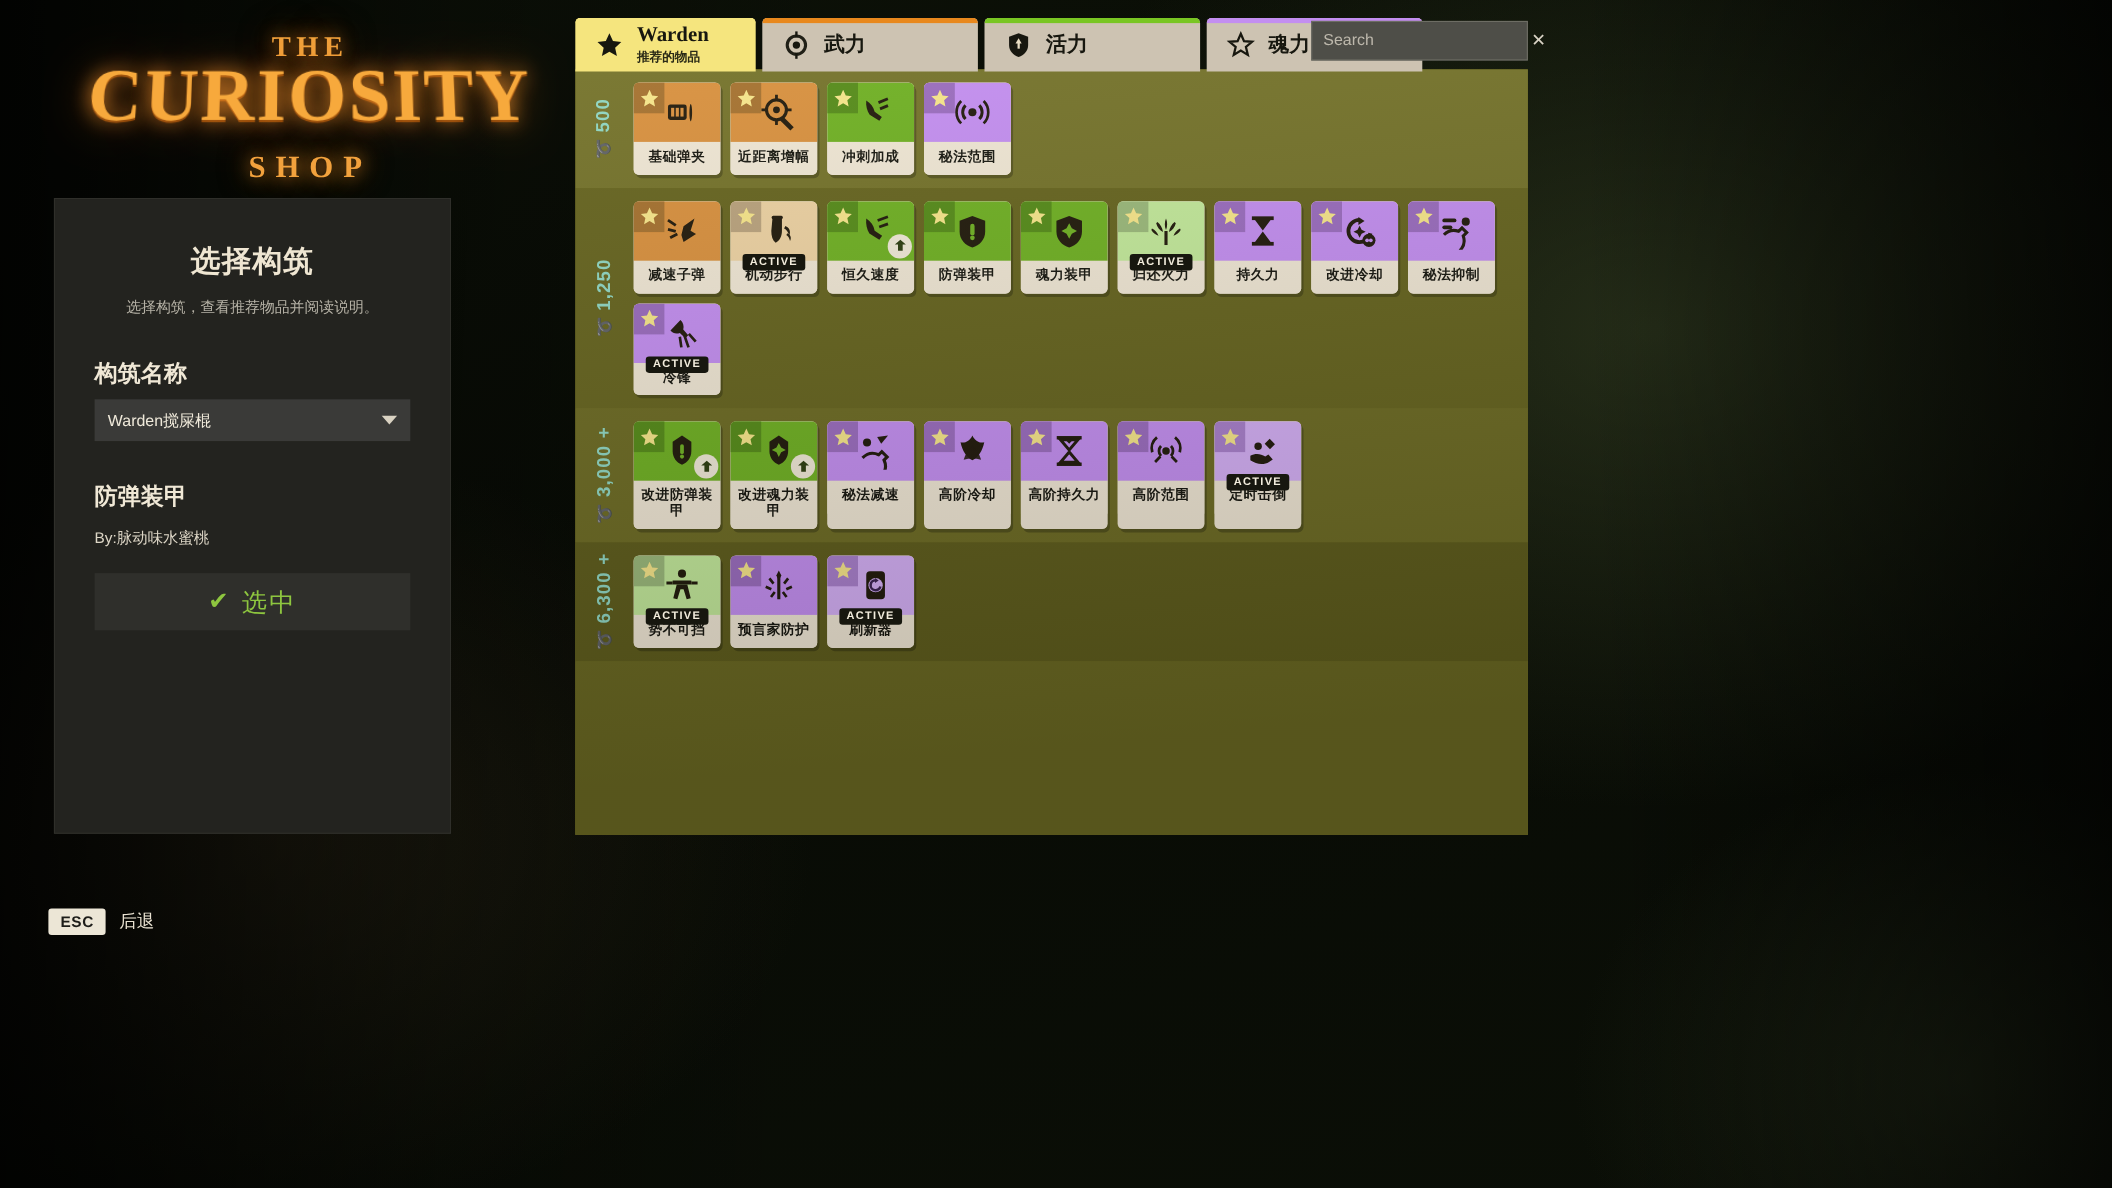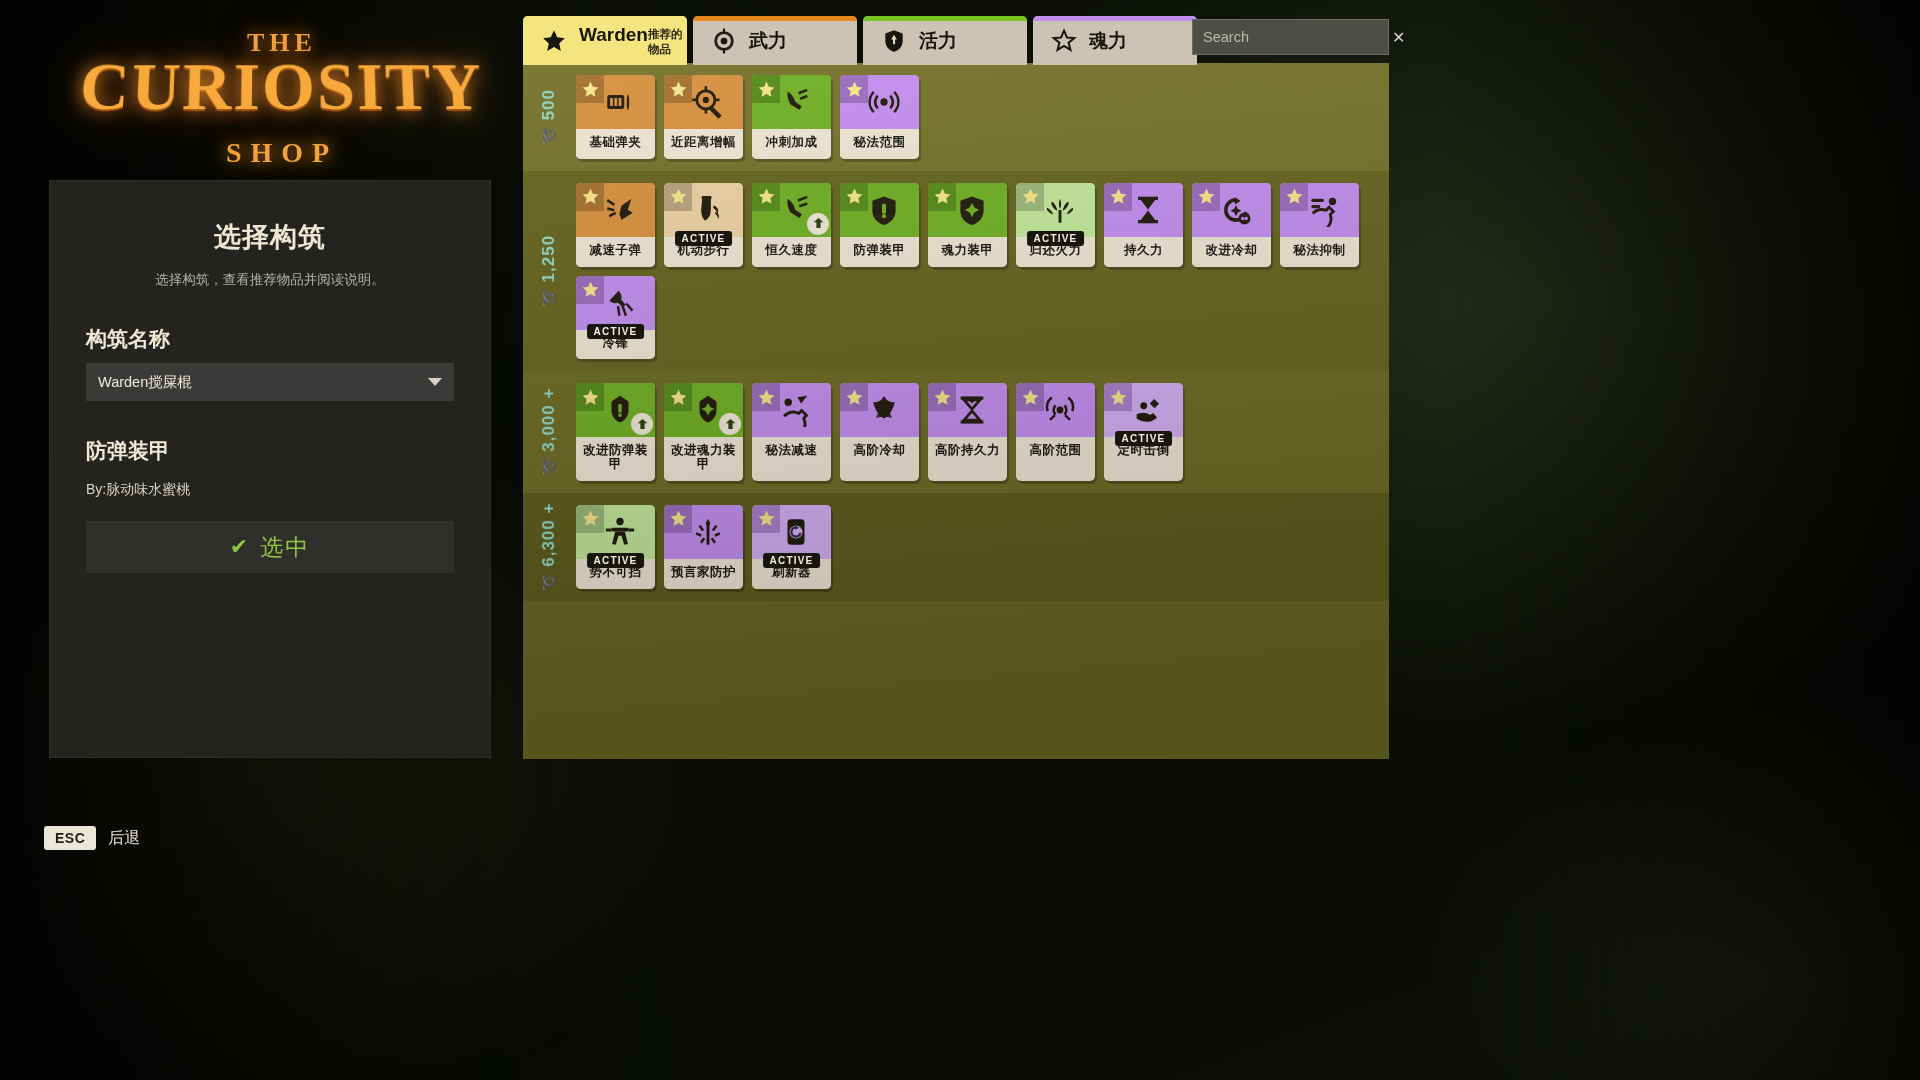--- a/index.html
+++ b/index.html
@@ -46,21 +46,21 @@
   }
   .logo-shop {
     font-family:"Liberation Serif","DejaVu Serif", serif;
     font-size:28px; font-weight:700; letter-spacing:9px; color:#f2a23d;
     margin-top:18px;
     text-shadow:0 0 16px rgba(245,150,45,0.85), 0 0 30px rgba(230,110,20,0.5);
   }
 
   
   .panel {
-    position:absolute; left:49px; top:180px; width:442px; height:578px;
+    position:absolute; left:49px; top:180px; width:361px; height:578px;
     background:#23231f; border:1px solid #2f2f2a;
     padding:24px 18px 0 18px;
   }
   .panel-title {
     text-align:center; color:#efe6d2; font-size:27px; font-weight:700;
     letter-spacing:1px; margin-top:14px;
   }
   .panel-sub {
     text-align:center; color:#b6b2a6; font-size:13.5px; margin-top:16px;
   }
@@ -100,30 +100,30 @@
   .esc-row { position:absolute; left:44px; top:826px; display:flex; align-items:center; gap:12px; }
   .esc-key {
     background:#ece6d6; color:#1d1d19; font-size:14px; font-weight:700;
     padding:4px 11px; border-radius:3px; letter-spacing:0.5px;
   }
   .esc-lbl { color:#e9e2d1; font-size:16px; }
 
   
   .tabs { position:absolute; left:523px; top:16px; display:flex; gap:6px; z-index:4; }
   .tab {
-    width:164px; height:49px; background:#cdc3b2; border-radius:5px 5px 0 0;
+    width:196px; height:49px; background:#cdc3b2; border-radius:5px 5px 0 0;
     display:flex; align-items:center; padding-left:18px; gap:12px;
     position:relative; cursor:pointer; overflow:hidden;
   }
   .tab.active { background:#f5e57e; width:164px; }
   .tab .topbar { position:absolute; left:0; right:0; top:0; height:5px; }
   .tab .ticon { width:26px; height:26px; flex:0 0 26px; }
   .tab .tlabel { color:#17170f; font-size:19px; font-weight:700; line-height:1.05; }
   .tab .tsub { color:#2a2a16; font-size:11.5px; font-weight:700; margin-top:2px; }
-  .tab .tstack { display:flex; flex-direction:row; }
+  .tab .tstack { display:flex; flex-direction:column;font-family:Liberation Serif, serif; }
 
   .search-wrap {
     position:absolute; left:1192px; top:19px; width:197px; height:36px;
     background:#4e4e48; border:1px solid #6d6d64; display:flex; align-items:center;
     padding:0 8px 0 10px; z-index:5;
   }
   .search-wrap input {
     flex:1; background:transparent; border:none; outline:none;
     color:#e8e2d2; font-size:14.5px; font-family:inherit;
   }

